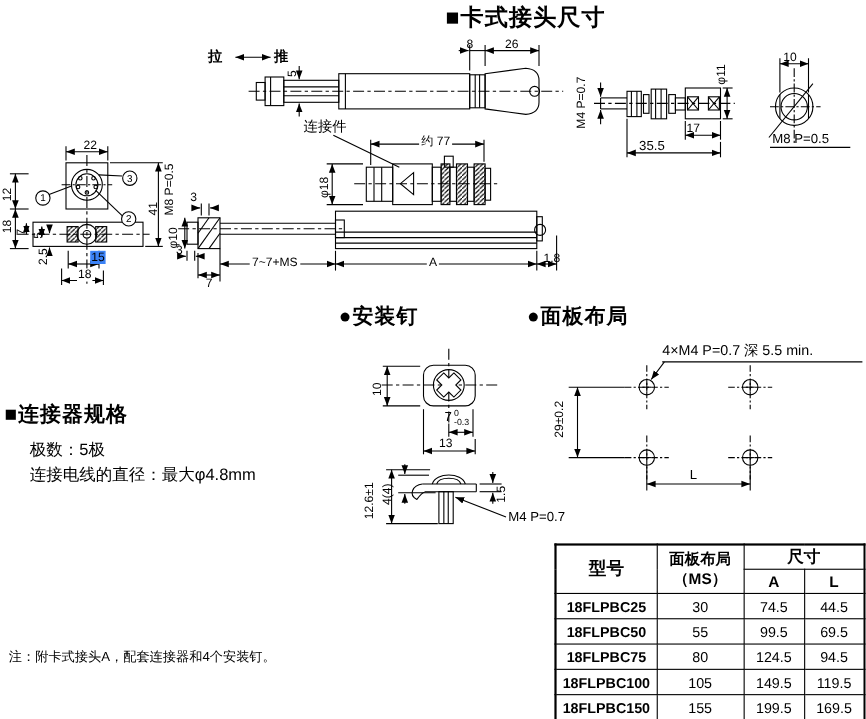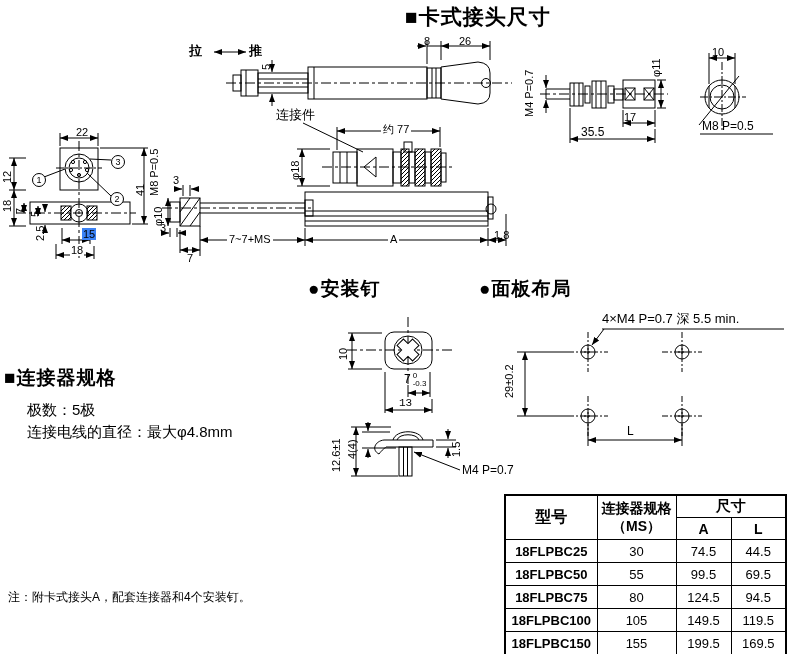--- a/index.html
+++ b/index.html
@@ -371,21 +371,21 @@
 <span class="lbl dim12" style="left:581px;top:126px;">35.5</span>
 
 <span class="lbl dim" style="left:712px;top:46px;">10</span>
 <span class="lbl dim12" style="left:702px;top:120px;">M8 P=0.5</span>
 
 <span class="lbl h2" style="left:308px;top:279px;">●安装钉</span>
 <span class="lbl h2" style="left:479px;top:279px;">●面板布局</span>
 
 <span class="lbl dim dimv" style="left:337px;top:360px;">10</span>
 <span class="lbl dim12" style="left:404px;top:372px;"><span>7</span><span class="tol"><span>0</span><span>-0.3</span></span></span>
-<span class="lbl dim" style="left:399px;top:397px;font-family:Liberation Mono, monospace;">13</span>
+<span class="lbl dim" style="left:399px;top:397px;">13</span>
 <span class="lbl dim dimv" style="left:330px;top:472px;">12.6±1</span>
 <span class="lbl dim dimv" style="left:346px;top:459px;">4(4)</span>
 <span class="lbl dim dimv" style="left:450px;top:457px;">1.5</span>
 <span class="lbl dim12" style="left:462px;top:464px;">M4 P=0.7</span>
 
 <span class="lbl cn" style="left:602px;top:312px;">4×M4 P=0.7 深 5.5 min.</span>
 <span class="lbl dim dimv" style="left:503px;top:398px;">29±0.2</span>
 <span class="lbl dim12" style="left:627px;top:425px;">L</span>
 
 <span class="lbl h2" style="left:4px;top:368px;">■连接器规格</span>
@@ -398,21 +398,21 @@
   <colgroup>
       <col style="width:92px">
       <col style="width:79px">
       <col style="width:55px">
       <col style="width:55px">
     </colgroup>
   <tbody>
       <tr>
     <th rowspan="2" style="font-size:16px;">型号</th>
     <th rowspan="2">
-          <span class="thsub">连接器规格</span>
+          <span class="thsub">面板布局</span>
           <span class="thsub">（MS）</span>
         </th>
     <th colspan="2">尺寸</th>
   </tr>
   <tr>
     <th style="font-size:14px;">A</th>
     <th style="font-size:14px;">L</th>
   </tr>
   <tr>
     <td class="model">18FLPBC25</td>

